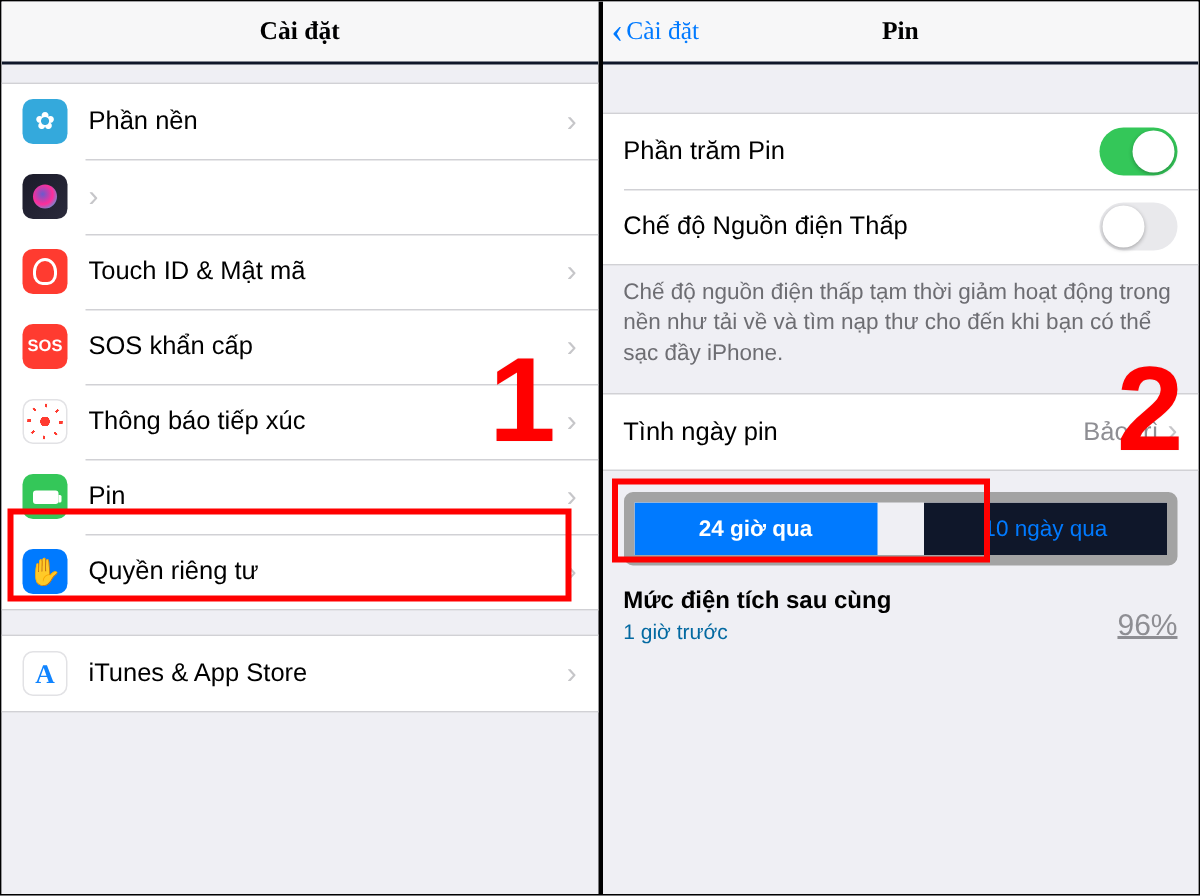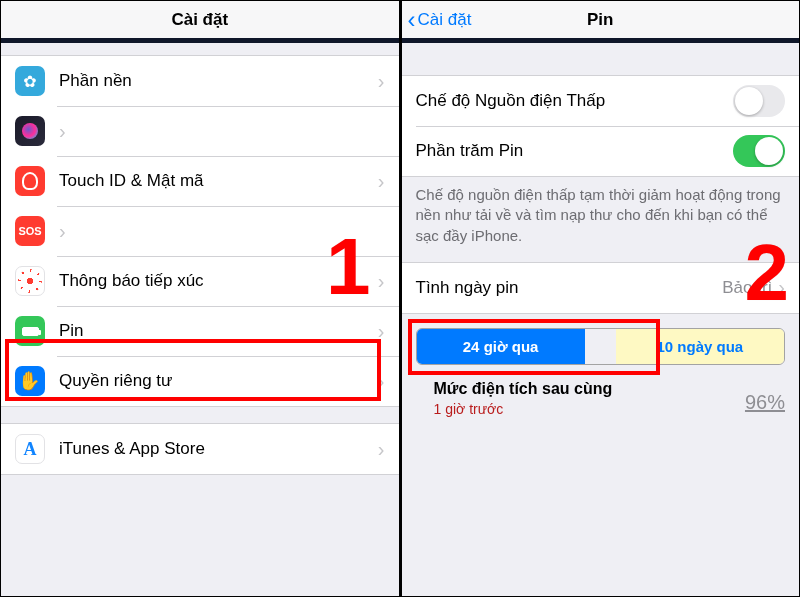--- a/index.html
+++ b/index.html
@@ -20,28 +20,29 @@
   .panel {
     flex: 1;
     background: #efeff4;
     position: relative;
     overflow: hidden;
   }
   .panel-left { border-right: 3px solid #000; }
   .hdr {
     height: 42px;
     background: #f7f7f8;
-    border-bottom: 5px solid #0f172a;
+    border-bottom: 2px solid #0f172a;
     display: flex;
     align-items: center;
     justify-content: center;
     position: relative;
     font-size: 17px;
     font-weight: 600;
     color: #000;
+    font-family: Liberation Serif, serif;
   }
   .back-btn {
     position: absolute;
     left: 6px;
     display: flex;
     align-items: center;
     color: #007aff;
     font-size: 17px;
     font-weight: 400;
     cursor: pointer;
@@ -149,35 +150,35 @@
     position:absolute; top:2px; width:28px; height:28px;
     background:#fff; border-radius:50%;
     box-shadow: 0 1px 3px rgba(0,0,0,.3);
   }
   .toggle.on { background:#34c759; }
   .toggle.on .knob { right:2px; }
   .toggle.off { background:#e9e9ec; }
   .toggle.off .knob { left:2px; }
   .seg {
     display:flex; margin: 14px 14px 0 14px;
-    border:1px solid #a3a3a3; border-radius:6px; overflow:hidden;
+    border:7px solid #a3a3a3; border-radius:6px; overflow:hidden;
     font-size:15px;
   }
   .seg div {
     flex:1; text-align:center; padding:9px 4px; cursor:pointer;
   }
   .seg .sel { background:#007aff; color:#fff; font-weight:600;}
-  .seg .unsel { background:#fef9c3; color:#007aff; font-weight:700;margin-left:31px;}
+  .seg .unsel { background:#0f172a; color:#007aff; font-weight:400;margin-left:31px;}
   .lastcharge {
-    padding: 14px 14px 4px 32px;
-    display:flex; align-items:center;
+    padding: 14px 14px 4px 14px;
+    display:flex; align-items:flex-end;
   }
   .lastcharge .lc-left { flex:1; }
   .lc-title { font-size:16px; font-weight:700; color:#000; line-height:1.25;}
-  .lc-sub { font-size:14px; color:#b91c1c; margin-top:2px;}
+  .lc-sub { font-size:14px; color:#0369a1; margin-top:2px;}
   .lc-val { font-size:20px; color:#8e8e93; padding-top:10px;text-decoration:underline;}
   
   .redbox { position:absolute; border:4px solid #ff0000; pointer-events:none; }
   .rednum {
     position:absolute; color:#ff0000; font-weight:800;
     font-size:80px; font-family: Arial, sans-serif; pointer-events:none;
     text-shadow: 0 0 1px rgba(0,0,0,.1);
   }
 </style>
 </head>
@@ -206,20 +207,21 @@
       </div>
       <div class="row">
         <div class="icon i-touch">
             <span class="touch-fp"></span>
           </div>
         <div class="label">Touch ID &amp; Mật mã</div>
         <div class="chev">›</div>
       </div>
       <div class="row">
         <div class="icon i-sos">SOS</div>
+        <div class="label">SOS khẩn cấp</div>
         <div class="chev">›</div>
       </div>
       <div class="row">
         <div class="icon i-expo">
             <span class="expo-rays"></span>
           </div>
         <div class="label">Thông báo tiếp xúc</div>
         <div class="chev">›</div>
       </div>
       <div class="row">
@@ -256,28 +258,28 @@
     <div class="hdr">
       <div class="back-btn">
         <span class="back-chev">‹</span>
         <span>Cài đặt</span>
       </div>
       <span>Pin</span>
     </div>
 
     <div class="group" style="margin-top:32px;">
       <div class="row noicon">
+        <div class="label">Phần trăm Pin</div>
+        <div class="toggle on">
+            <div class="knob"></div>
+          </div>
+      </div>
+      <div class="row noicon">
         <div class="label">Chế độ Nguồn điện Thấp</div>
         <div class="toggle off">
-            <div class="knob"></div>
-          </div>
-      </div>
-      <div class="row noicon">
-        <div class="label">Phần trăm Pin</div>
-        <div class="toggle on">
             <div class="knob"></div>
           </div>
       </div>
     </div>
     <div class="desc">Chế độ nguồn điện thấp tạm thời giảm hoạt động trong nền như tải về và tìm nạp thư cho đến khi bạn có thể sạc đầy iPhone.</div>
 
     <div class="group" style="margin-top:6px;">
       <div class="row noicon">
         <div class="label">Tình ngày pin</div>
         <div class="value">Bảo trì</div>

